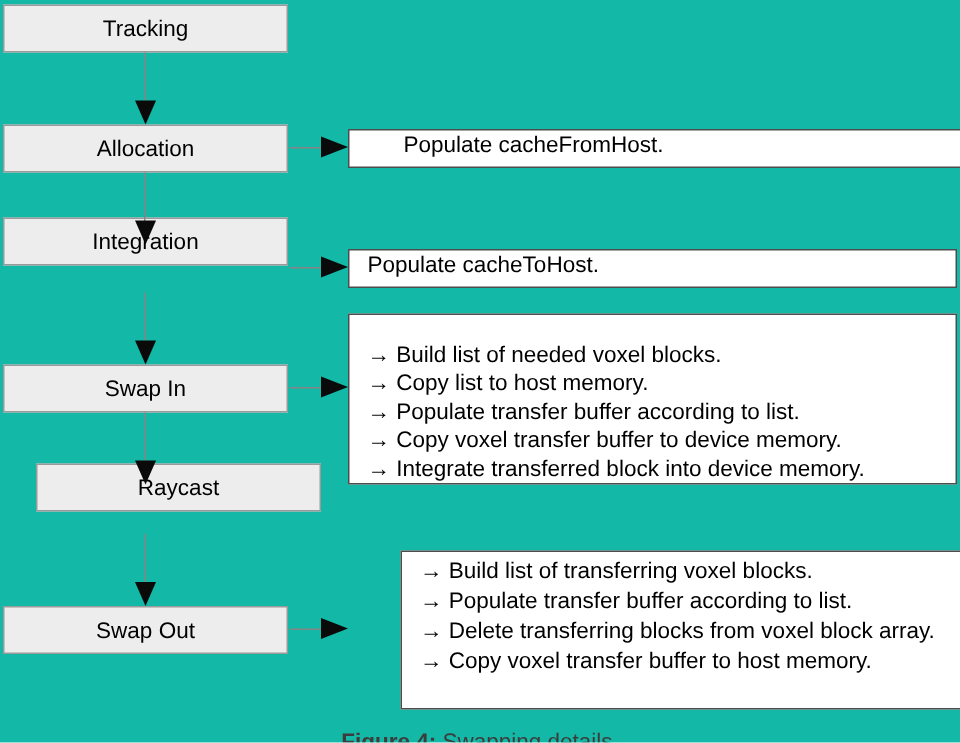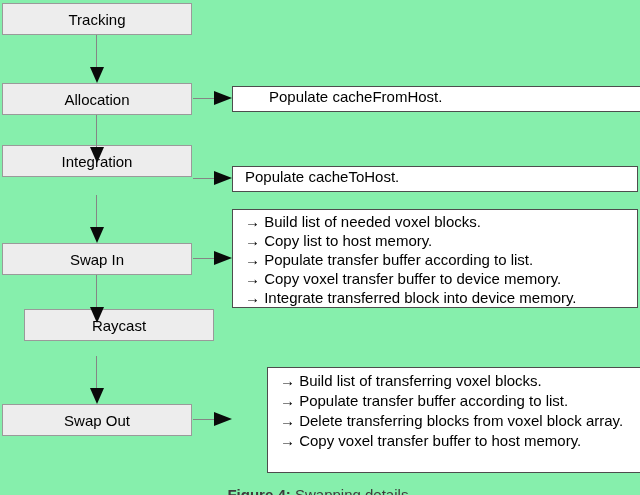--- a/index.html
+++ b/index.html
@@ -5,21 +5,21 @@
   html, body {
     margin: 0;
     padding: 0;
     background: #ffffff;
   }
   #canvas {
     position: relative;
     width: 640px;
     height: 495px;
     overflow: hidden;
-    background: #86efac;
+    background: #14b8a6;
     font-family: "Liberation Sans", sans-serif;
     color: #000000;
   }
 
   
   .stage {
     position: absolute;
     left: 2px;
     width: 188px;
     height: 30px;
@@ -98,21 +98,21 @@
     position: absolute;
     left: 232px;
     width: 392px;
     background: #ffffff;
     border: 1px solid #4d4d4d;
     padding-left: 12px;
     font-size: 15px;
   }
   #ann-0 { top: 86px;  height: 24px; line-height: 24px; padding-left: 36px; }
   #ann-1 { top: 166px; height: 24px; line-height: 24px; }
-  #ann-2 { top: 209px; height: 95px;  padding-top: 2px; }
+  #ann-2 { top: 209px; height: 95px;  padding-top: 17px; }
   #ann-3 { top: 367px; height: 101px; padding-top: 3px; margin-left: 35px; }
   .ann .line {
     line-height: 19px;
     white-space: nowrap;
   }
   #ann-3 .line { line-height: 20px; }
 
   
   .caption {
     position: absolute;

